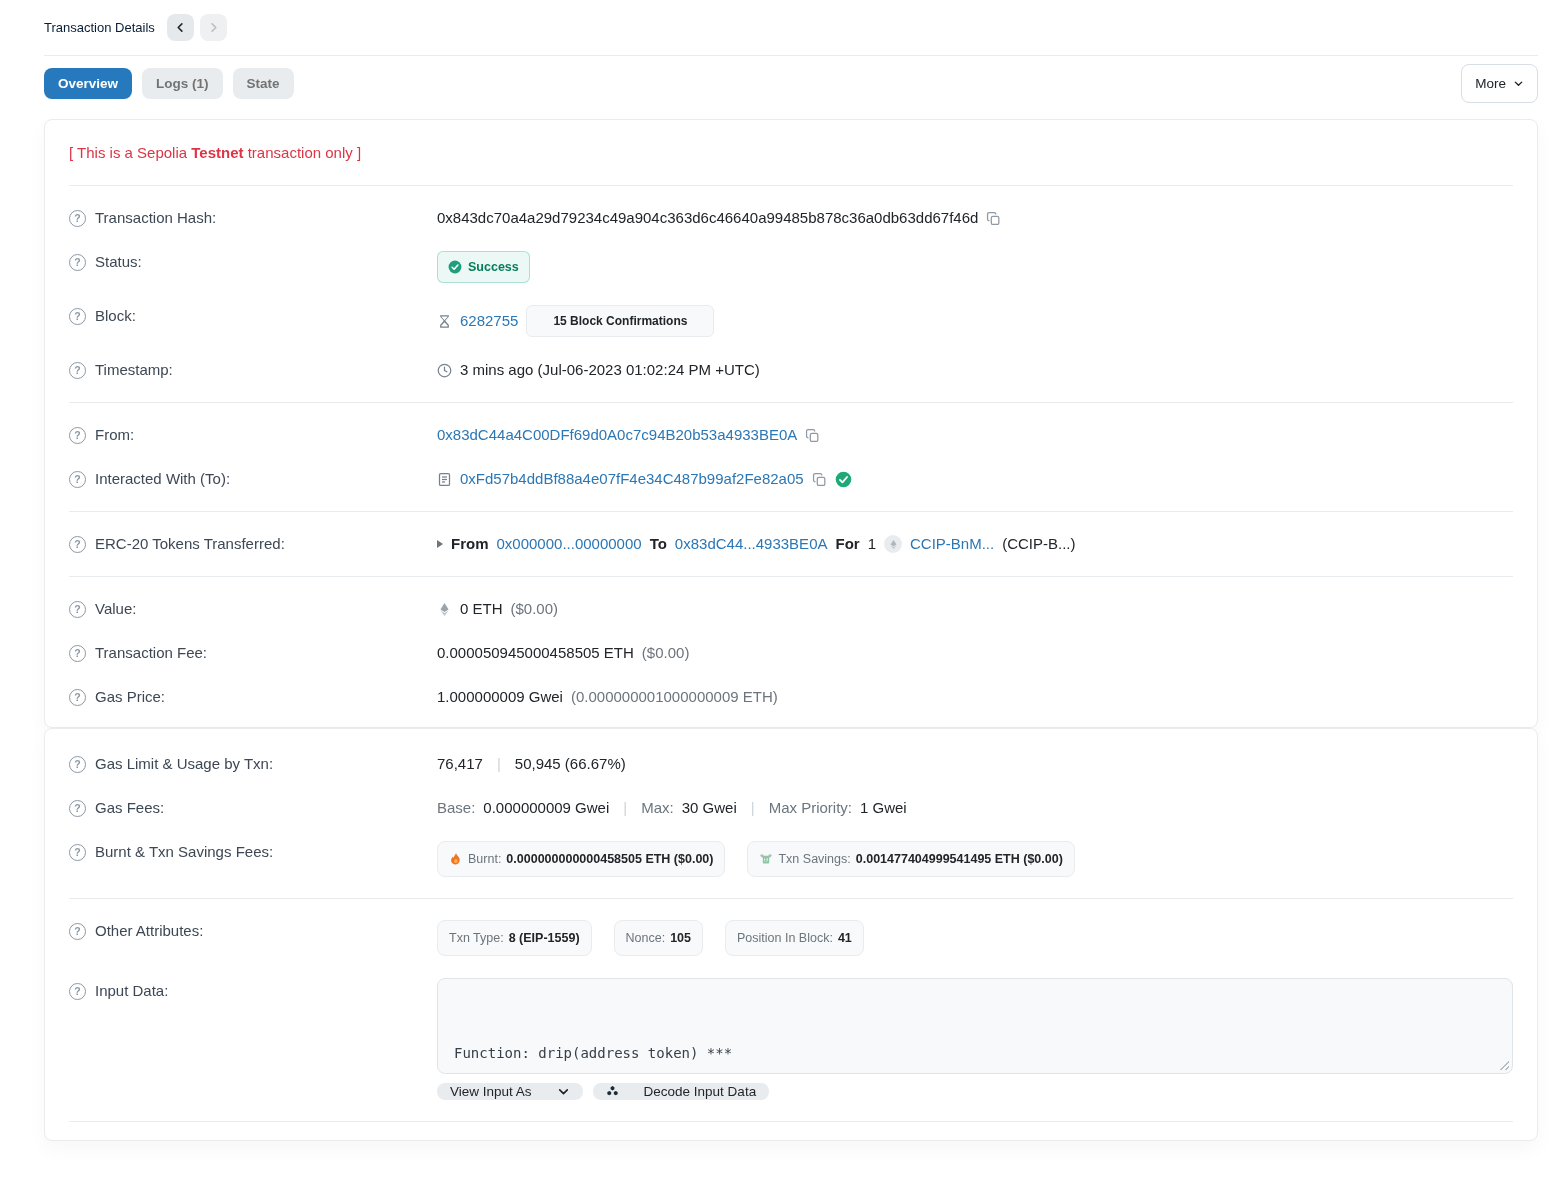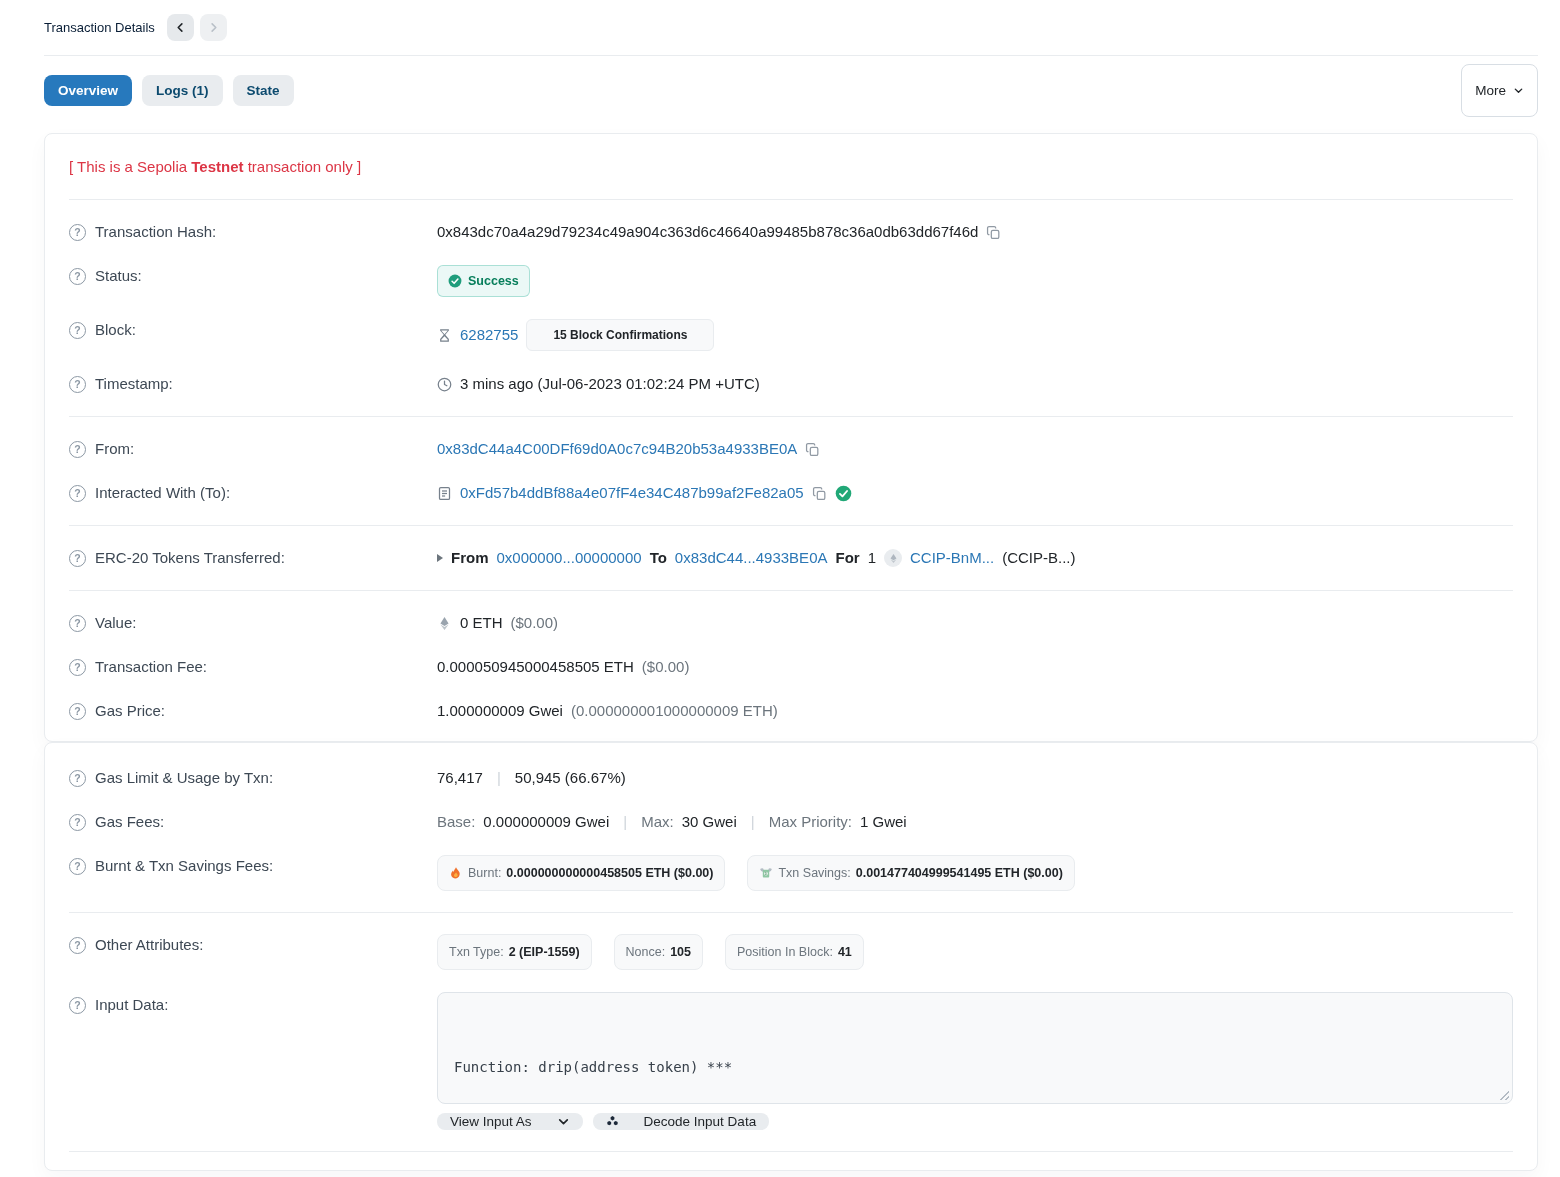--- a/index.html
+++ b/index.html
@@ -23,28 +23,28 @@
     background:#e6e9ec; color:#212529; padding:0;
   }
   .nav-btn.disabled { background:#eef0f2; color:#b9c0c8; cursor:default; }
   .nav-btn svg { width:11px; height:11px; }
 
   
   .tabs-row { display:flex; align-items:center; margin:8px 0 16px 0; }
   .tab {
     border:none; border-radius:8px; padding:8px 14px; margin-right:10px;
     font-size:13.5px; font-weight:600; cursor:pointer;
-    background:#e9ecef; color:#0c4a6e; font-family:inherit;
+    background:#e9ecef; color:#737373; font-family:inherit;
   }
   .tab.active { background:#2779bd; color:#fff; }
   .spacer { flex:1; }
   .more-btn {
     display:inline-flex; align-items:center; gap:7px;
     background:#fff; border:1px solid #d8dee4; border-radius:8px;
-    padding:18px 13px; font-size:13.5px; font-weight:500; color:#212529; cursor:pointer; font-family:inherit;
+    padding:11px 13px; font-size:13.5px; font-weight:500; color:#212529; cursor:pointer; font-family:inherit;
   }
   .more-btn svg { width:11px; height:11px; }
 
   
   .card {
     background:#fff; border:1px solid #e9ecef; border-radius:8px;
     box-shadow:0 8px 20px rgba(18,29,48,.035);
     padding:8px 24px; 
   }
   .divider { border:none; border-top:1px solid #e9ecef; margin:10px 0; }
@@ -105,21 +105,21 @@
 
   .caret-right { width:0; height:0; border-top:4.5px solid transparent; border-bottom:4.5px solid transparent; border-left:6px solid #6c757d; display:inline-block; flex-shrink:0; }
 
   
   .input-box {
     position:relative;
     background:#f8f9fa; border:1px solid #dfe4e9; border-radius:8px;
     padding:14px 16px; width:100%;
     font-family:"DejaVu Sans Mono","Liberation Mono",monospace;
     font-size:14px; color:#37404a; line-height:24px;
-    white-space:pre; overflow:hidden; height:112px;
+    white-space:pre; overflow:hidden; height:96px;
   }
   .resize-handle {
     position:absolute; right:3px; bottom:3px; width:11px; height:11px;
     background:repeating-linear-gradient(-45deg, transparent, transparent 2px, #b4bcc4 2px, #b4bcc4 3.2px);
     clip-path:polygon(100% 0, 100% 100%, 0 100%);
     cursor:nwse-resize;
   }
   .input-actions { display:flex; gap:10px; margin-top:9px; }
   .soft-btn {
     display:inline-flex; align-items:center; gap:25px;
@@ -409,21 +409,21 @@
     <hr class="divider">
 
     <div class="row">
       <div class="row-label">
         <span class="q-icon">?</span>
         <span>Other Attributes:</span>
       </div>
       <div class="row-value">
         <span class="chip">
           <span>Txn Type:</span>
-          <b>2 (EIP-1559)</b>
+          <b>8 (EIP-1559)</b>
         </span>
         <span class="chip">
           <span>Nonce:</span>
           <b>105</b>
         </span>
         <span class="chip">
           <span>Position In Block:</span>
           <b>41</b>
         </span>
       </div>

